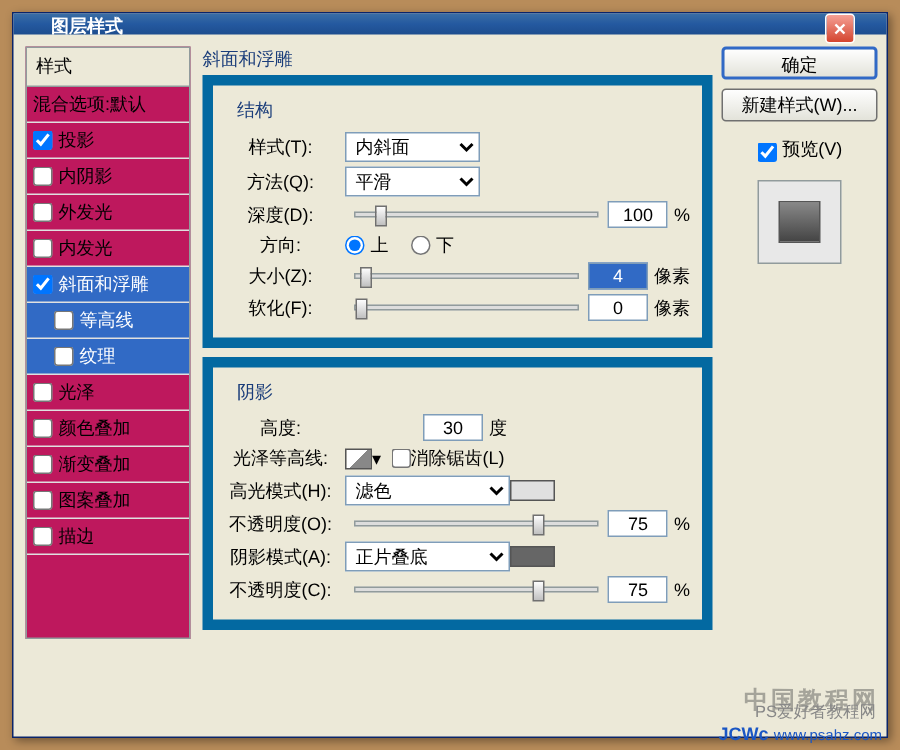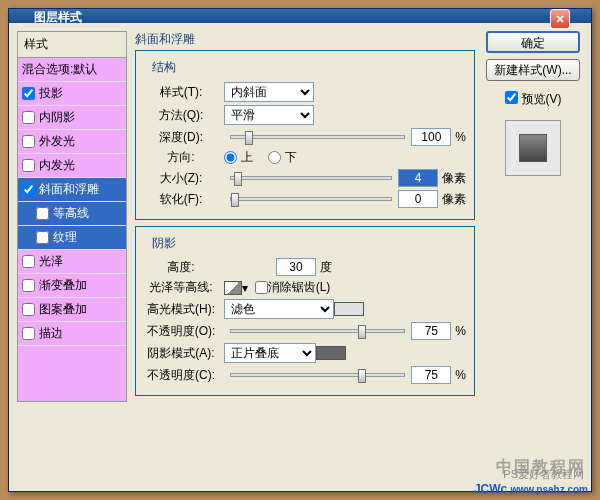--- a/index.html
+++ b/index.html
@@ -2,43 +2,43 @@
 <html><head>
 <meta charset="utf-8">
 <style>
 *{box-sizing:border-box;margin:0;padding:0;font-family:"Microsoft YaHei","SimSun",sans-serif;font-size:12px}
 body{background:#b88c5a;width:600px;height:500px;position:relative}
 .window{position:absolute;left:8px;top:8px;width:584px;height:484px;background:#ece9d8;border:1px solid #0a246a;box-shadow:2px 2px 6px rgba(0,0,0,.4)}
 .titlebar{height:14px;background:linear-gradient(#3a6ea5,#2459a0 50%,#1d4d8e);display:flex;padding:0 21px;color:#fff;font-weight:bold}
 .titlebar .title{flex:1;padding-left:4px}
 .close-btn{width:20px;height:20px;background:linear-gradient(#f5a095,#d4452f);border:1px solid #fff;border-radius:3px;display:flex;align-items:center;justify-content:center;color:#fff;font-weight:bold;font-size:11px}
 .content{display:flex;padding:8px;gap:8px}
-.styles-panel{width:110px;border:1px solid #919b9c;background:#f0abfc}
+.styles-panel{width:110px;border:1px solid #919b9c;background:#be185d}
 .styles-header{background:#ece9d8;padding:4px 6px;border-bottom:1px solid #919b9c}
 .style-row{padding:3px 4px;display:flex;align-items:center;gap:4px;border-bottom:1px solid #e0e0e0}
 .style-row.selected{background:#316ac5;color:#fff}
 .style-row input[type=checkbox]{width:13px;height:13px}
 .sub-row{padding-left:18px}
 .middle{flex:1}
-fieldset{border:1px solid #0369a1;padding:6px 8px 8px;margin-bottom:6px}
+fieldset{border:7px solid #0369a1;padding:6px 8px 8px;margin-bottom:6px}
 .section-title{color:#1a3d7a;font-weight:normal;margin-bottom:2px}
 .sub-title{color:#1a3d7a;margin:2px 0 6px 8px}
 .form-row{display:flex;align-items:center;margin:3px 0;white-space:nowrap}
 .form-row label{width:80px;text-align:center;padding-right:6px;text-decoration:underline;text-decoration-color:transparent}
 select{border:1px solid #7f9db9;background:#fff;height:20px;padding:1px 2px}
 .slider{flex:1;height:4px;background:#ddd;border:1px solid #919b9c;position:relative;margin:0 6px}
 .slider .thumb{position:absolute;top:-5px;width:8px;height:14px;background:linear-gradient(#fdfdfd,#c0c0c0);border:1px solid #707070}
 input[type=text]{border:1px solid #7f9db9;height:18px;width:40px;text-align:center;padding:3px}
 input[type=text].hl{background:#316ac5;color:#fff}
 .unit{margin-left:4px}
 .radio-group{display:flex;align-items:center;gap:4px}
 .right-panel{width:100px;display:flex;flex-direction:column;gap:6px;align-items:center}
-.btn{width:94px;height:22px;background:linear-gradient(#fefefe,#e3e3da);border:1px solid #707070;border-radius:3px;text-align:center;line-height:20px}
+.btn{width:104px;height:22px;background:linear-gradient(#fefefe,#e3e3da);border:1px solid #707070;border-radius:3px;text-align:center;line-height:20px}
 .btn.default{border:2px solid #3169c6}
-.preview-chk{display:flex;align-items:flex-start;gap:4px;margin-top:4px}
+.preview-chk{display:flex;align-items:flex-end;gap:4px;margin-top:4px}
 .preview-box{width:56px;height:56px;background:#e8e8e8;border:1px solid #919b9c;display:flex;align-items:center;justify-content:center;margin-top:6px}
 .preview-inner{width:28px;height:28px;background:linear-gradient(#888,#444);border:1px solid #555}
 .angle-circle{width:40px;height:40px;border:1px solid #333;border-radius:50%;position:relative;margin:0 6px}
 .angle-circle::after{content:"";position:absolute;width:2px;height:2px;background:#333;top:10px;left:14px}
 .swatch{width:18px;height:14px;border:1px solid #555;display:inline-block;vertical-align:middle}
 .swatch.tri{background:linear-gradient(135deg,#fff 50%,#888 50%)}
 .swatch.light{background:#e0e0e0;width:30px}
 .swatch.dark{background:#666;width:30px}
 .watermark{position:absolute;bottom:4px;right:12px;color:#1a56c4;font-size:12px;font-weight:bold;z-index:5}
 .watermark2{position:absolute;bottom:18px;right:16px;color:#888;font-size:11px}
@@ -85,20 +85,24 @@
    <div class="style-row selected sub-row">
           <input type="checkbox" style="">
           <span>纹理</span>
         </div>
    <div class="style-row">
           <input type="checkbox" style="">
           <span>光泽</span>
         </div>
    <div class="style-row">
           <input type="checkbox" style="">
+          <span>颜色叠加</span>
+        </div>
+   <div class="style-row">
+          <input type="checkbox" style="">
           <span>渐变叠加</span>
         </div>
    <div class="style-row">
           <input type="checkbox" style="">
           <span>图案叠加</span>
         </div>
    <div class="style-row">
           <input type="checkbox" style="">
           <span>描边</span>
         </div>
@@ -161,21 +165,21 @@
     <div class="form-row">
             <label>不透明度(O):</label>
             <div class="slider">
               <div class="thumb" style="left:73%"></div>
             </div>
             <input type="text" value="75" style="">
             <span class="unit">%</span>
           </div>
     <div class="form-row">
             <label>阴影模式(A):</label>
-            <select style="width:92px"><option>正片叠底</option></select> 
+            <select style="width:110px"><option>正片叠底</option></select> 
             <span class="swatch dark"></span>
           </div>
     <div class="form-row">
             <label>不透明度(C):</label>
             <div class="slider">
               <div class="thumb" style="left:73%"></div>
             </div>
             <input type="text" value="75" style="">
             <span class="unit">%</span>
           </div>
@@ -190,13 +194,13 @@
           <span>预览(V)</span>
         </div>
    <div class="preview-box">
           <div class="preview-inner"></div>
         </div>
   </div>
  </div>
 </div>
 <div class="cn-txt">中国教程网</div>
 <div class="watermark2">PS爱好者教程网</div>
-<div class="watermark"><span>JCWc</span> <span style="font-size:10px;font-weight:bold">www.psahz.com</span></div>
+<div class="watermark"><span>JCWc</span> <span style="font-size:10px;font-weight:normal">www.psahz.com</span></div>
 
 </body></html>

